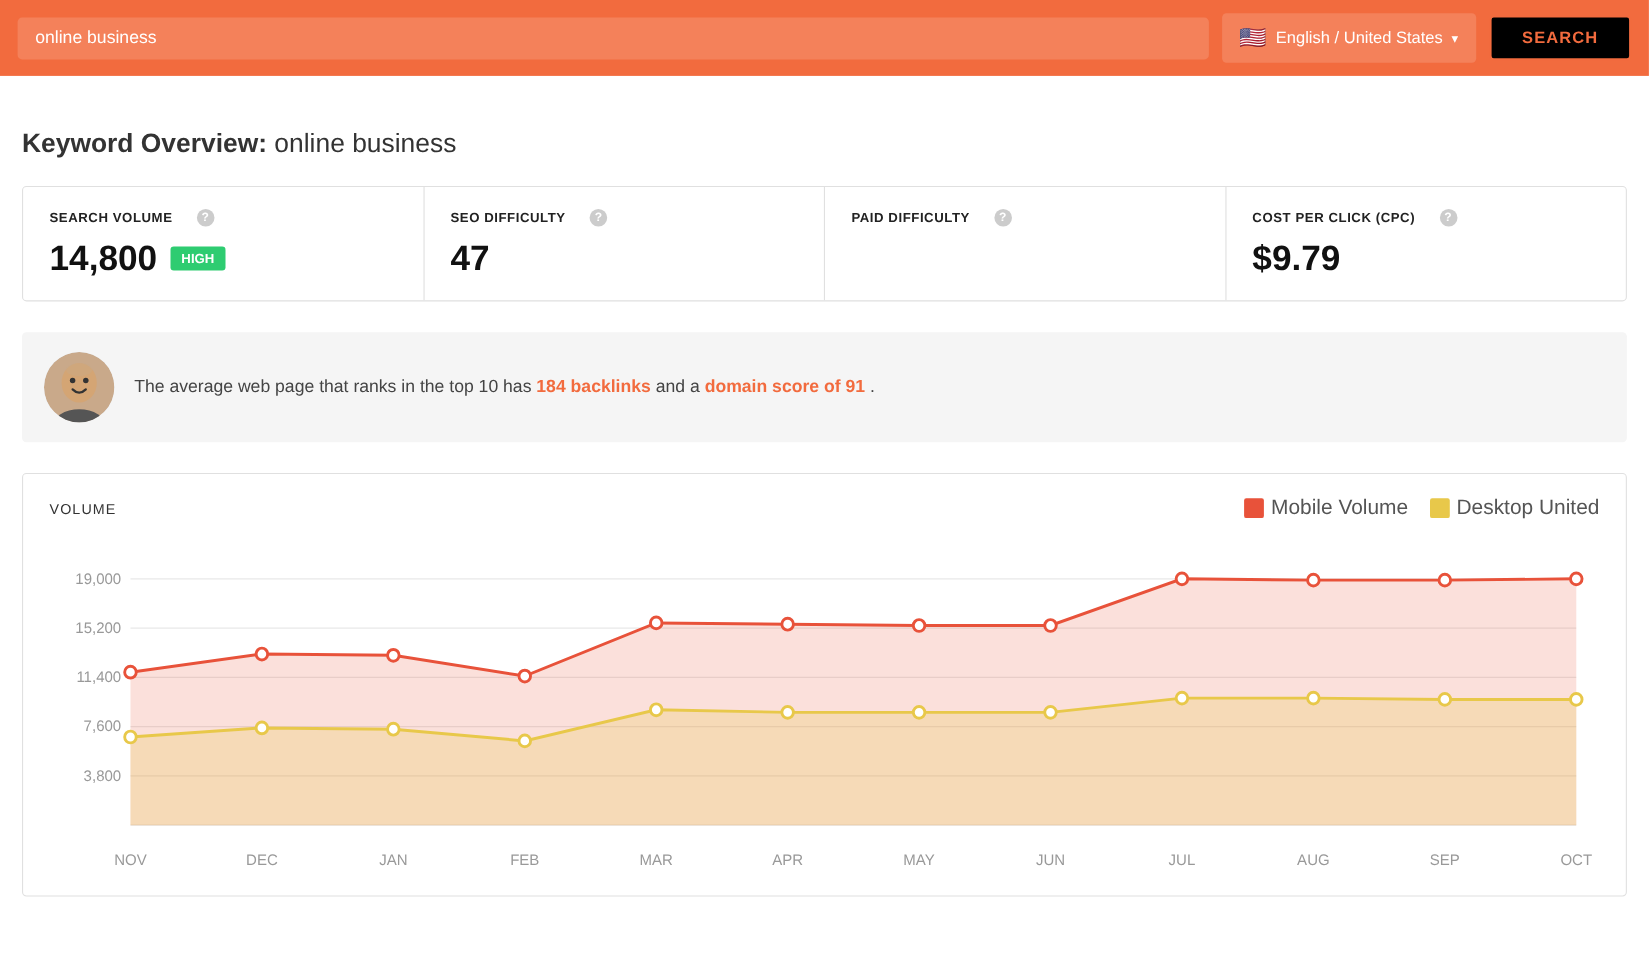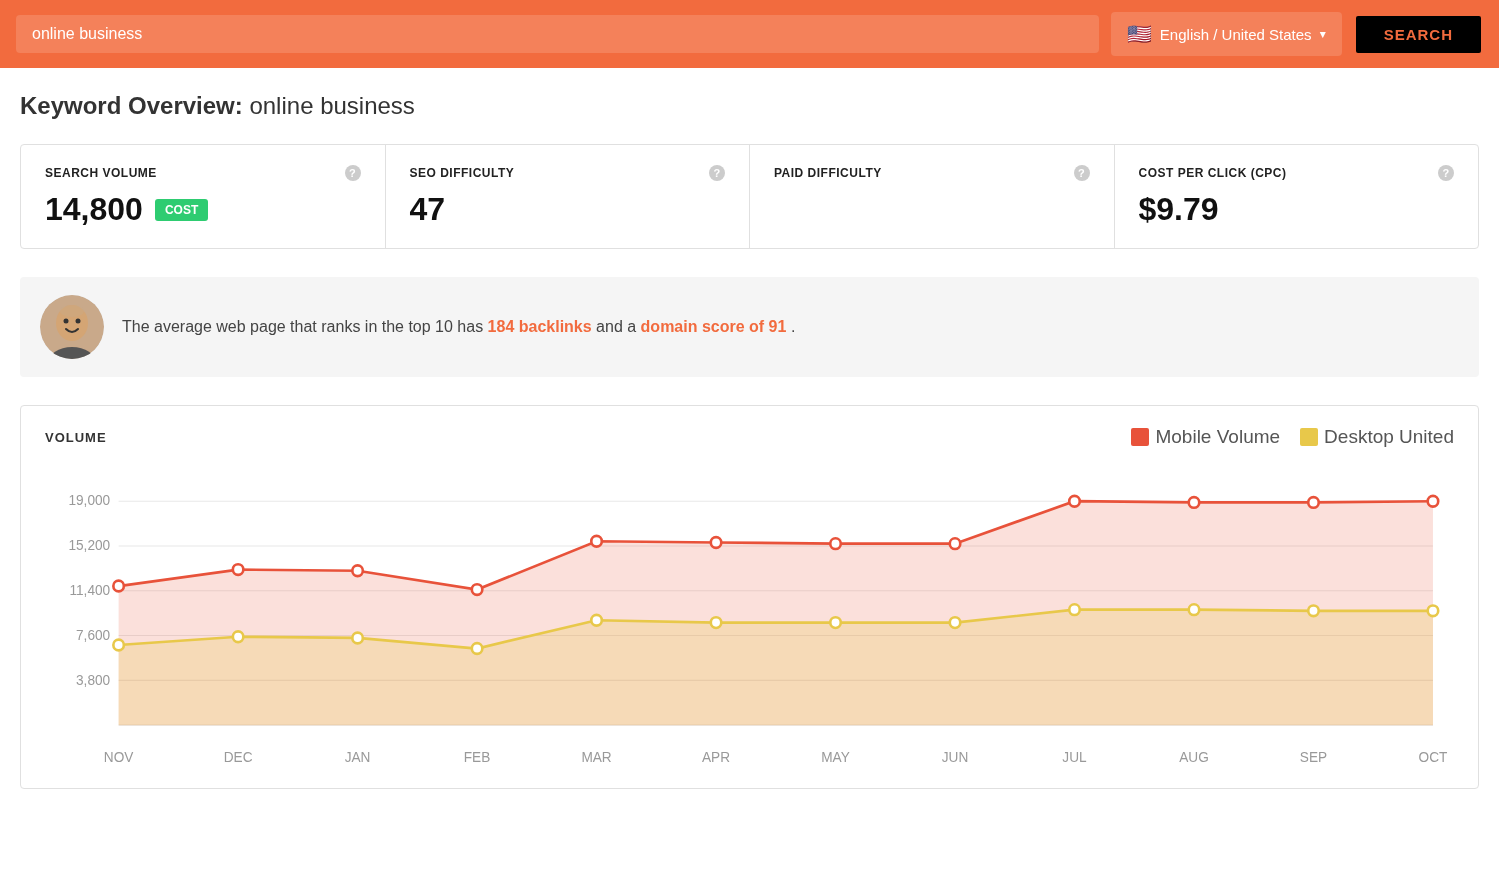--- a/index.html
+++ b/index.html
@@ -50,21 +50,21 @@
       border-radius: 4px;
       padding: 10px 28px;
       font-size: 15px;
       font-weight: bold;
       letter-spacing: 1px;
       cursor: pointer;
       text-transform: uppercase;
     }
 
     
-    .page { padding: 24px 20px; }
+    .page { padding: 24px 20px; margin-top: 24px; }
 
     .page-title {
       font-size: 24px;
       font-weight: 400;
       margin-bottom: 24px;
     }
     .page-title strong { font-weight: 700; }
 
     
     .stat-cards {
@@ -81,23 +81,22 @@
     }
     .stat-card:last-child { border-right: none; }
     .stat-label {
       font-size: 12px;
       font-weight: 700;
       letter-spacing: 0.5px;
       color: #222;
       text-transform: uppercase;
       display: flex;
       align-items: center;
-      gap: 0;
+      gap: 22px;
       margin-bottom: 10px;
-      justify-content: space-between;
     }
     .stat-label .help-icon {
       width: 16px; height: 16px;
       border-radius: 50%;
       background: #ccc;
       color: #fff;
       font-size: 11px;
       display: inline-flex;
       align-items: center;
       justify-content: center;
@@ -157,21 +156,21 @@
       padding: 20px 24px 16px;
     }
     .chart-header {
       display: flex;
       justify-content: space-between;
       align-items: center;
       margin-bottom: 20px;
     }
     .chart-title {
       font-size: 13px;
-      font-weight: 700;
+      font-weight: 400;
       letter-spacing: 1px;
       text-transform: uppercase;
     }
     .legend {
       display: flex;
       gap: 20px;
       align-items: center;
       font-size: 19px;
       color: #555;
     }
@@ -209,21 +208,21 @@
 
   <div class="stat-cards">
 
     <div class="stat-card">
       <div class="stat-label">
         <span>SEARCH VOLUME</span>
         <span class="help-icon">?</span>
       </div>
       <div class="stat-value">
         <span>14,800</span>
-        <span class="badge-high">COST</span>
+        <span class="badge-high">HIGH</span>
       </div>
     </div>
 
     <div class="stat-card">
       <div class="stat-label">
         <span>SEO DIFFICULTY</span>
         <span class="help-icon">?</span>
       </div>
       <div class="stat-value">
         <span>47</span>

